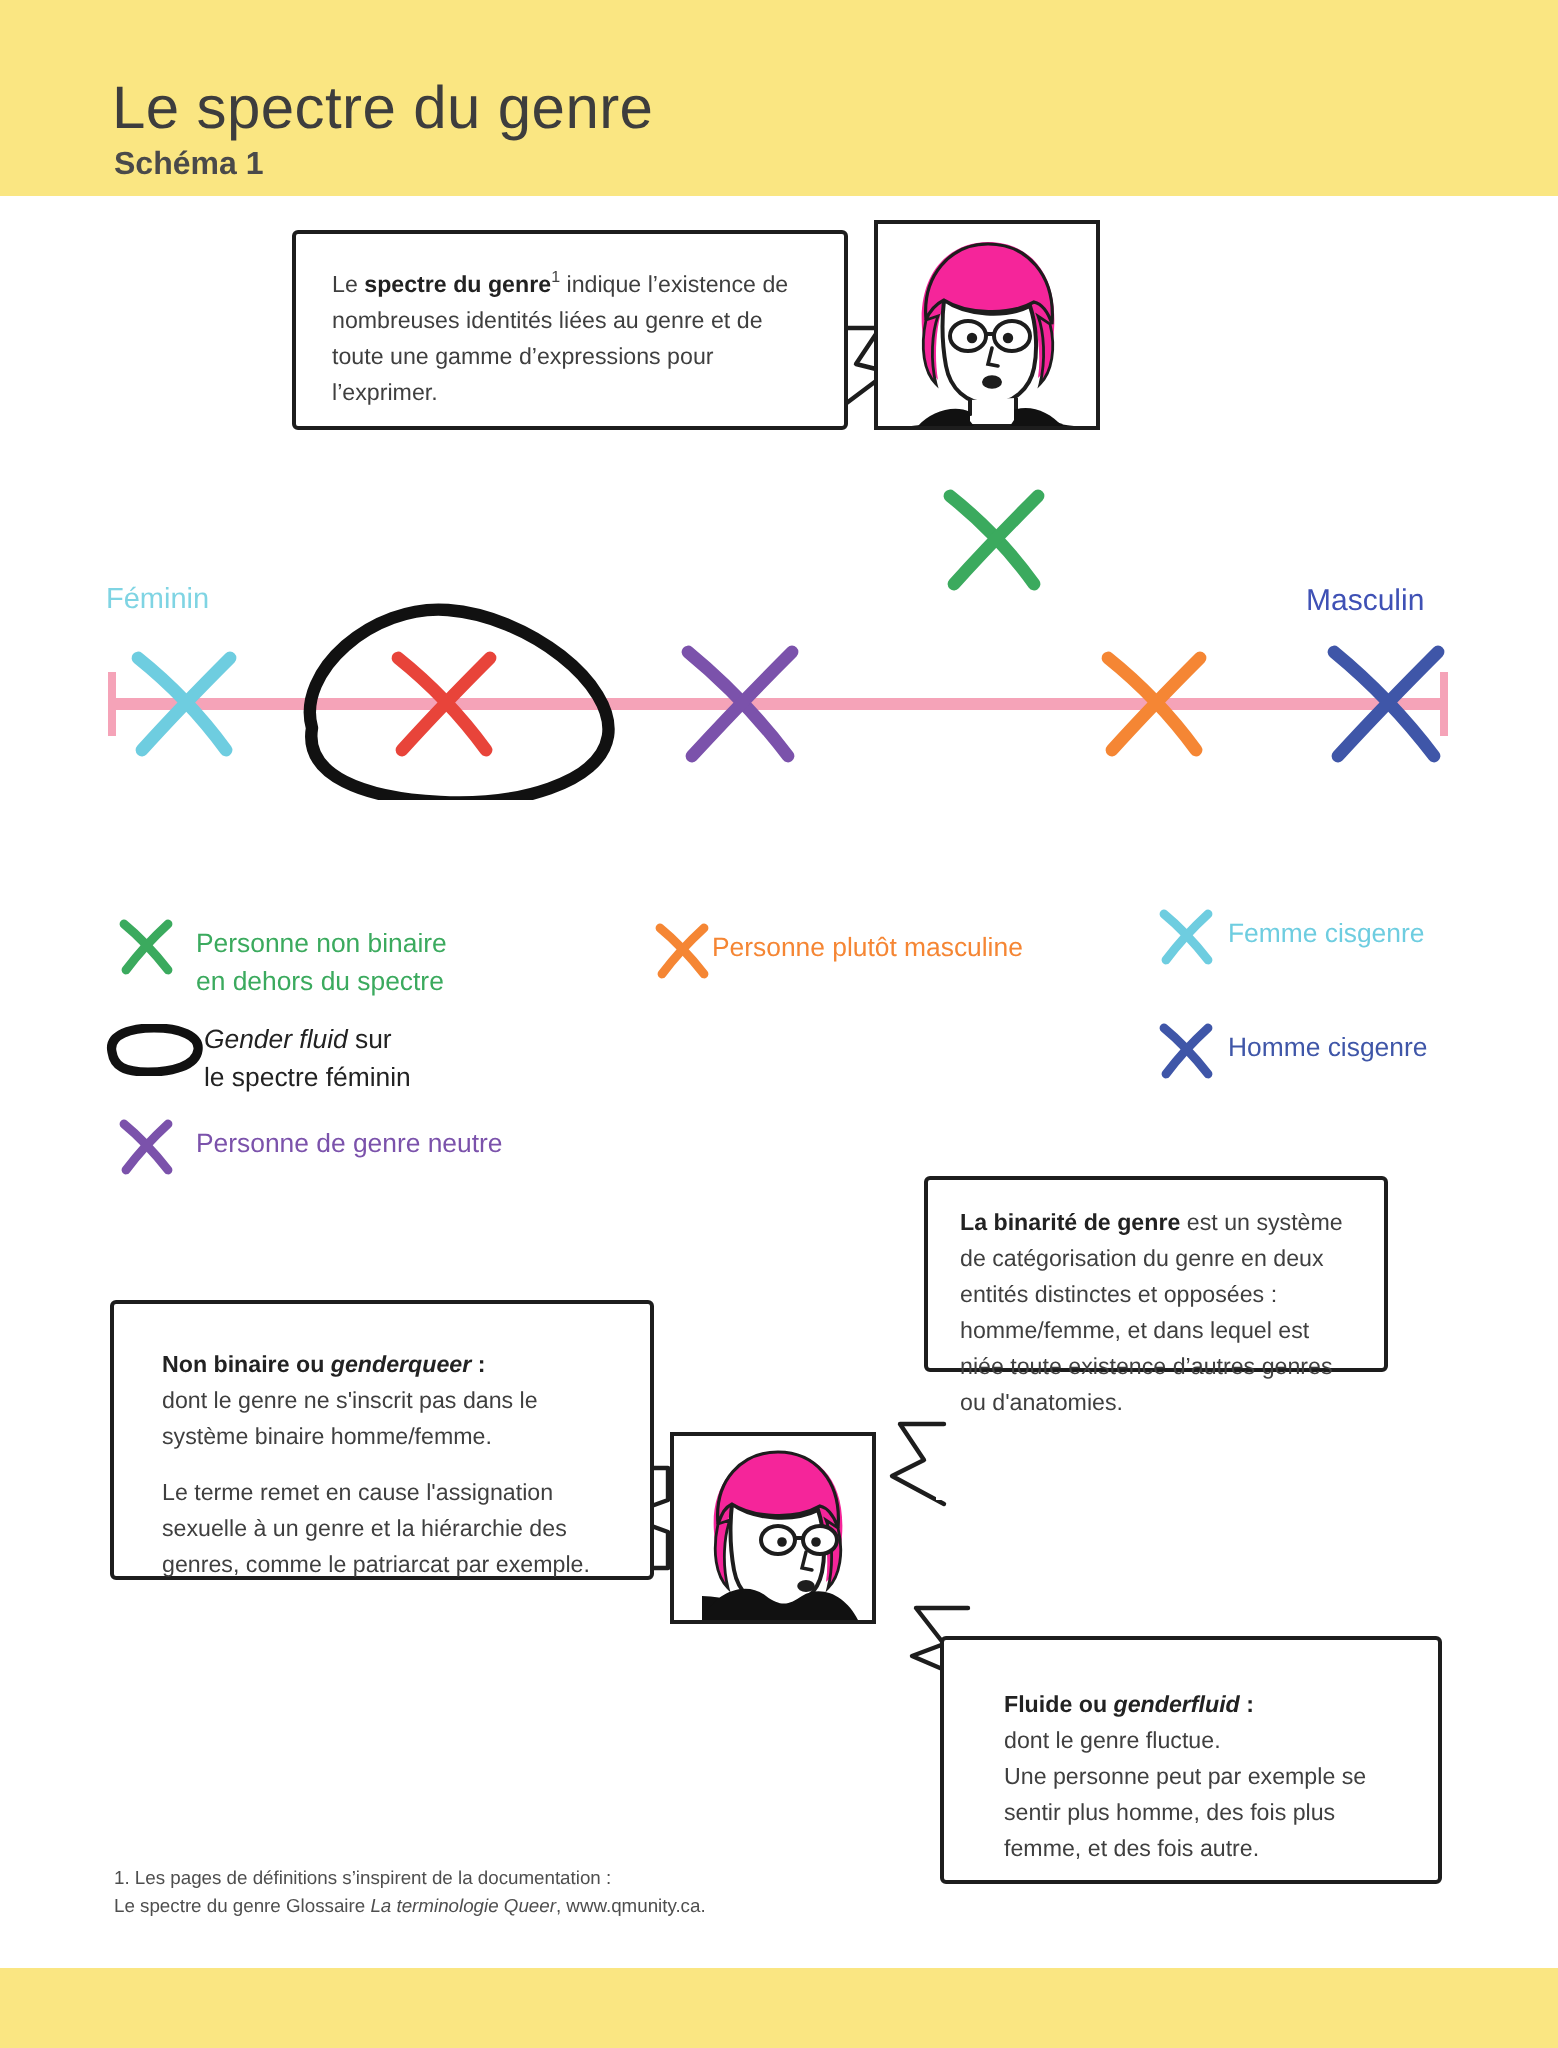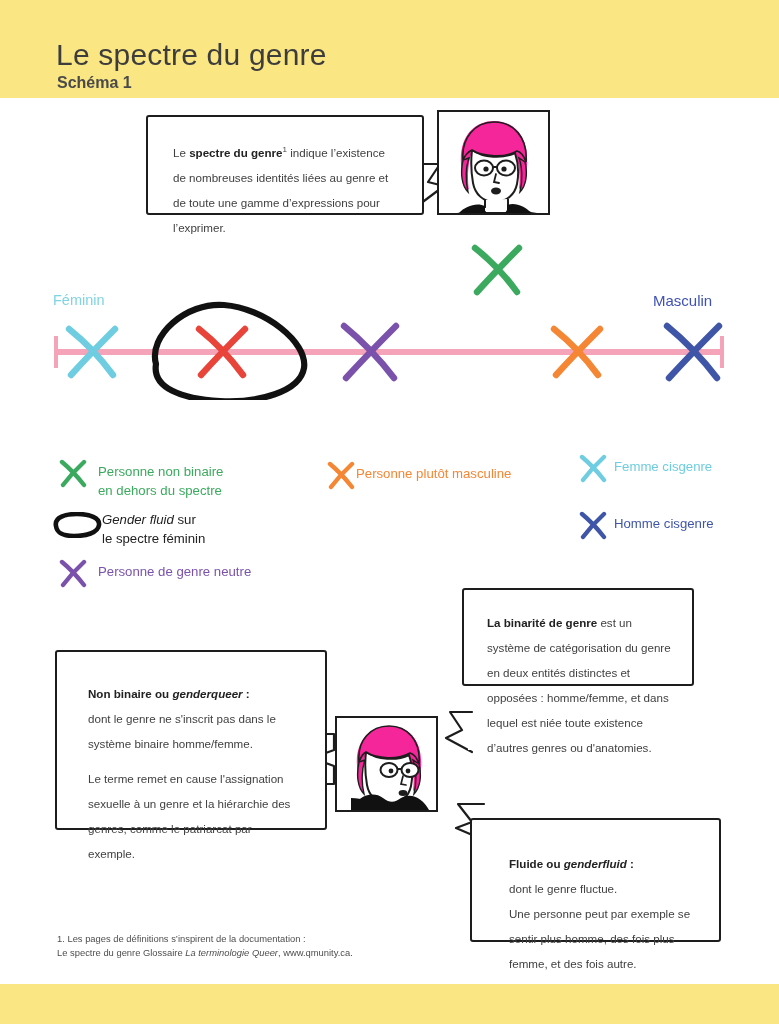--- a/index.html
+++ b/index.html
@@ -34,32 +34,32 @@
 
   
   .bubble{
     position:absolute;
     background:#fff;
     border:2.2px solid #1d1d1d;
     border-radius:3px;
     box-sizing:border-box;
   }
   .bubble p{
-    margin:7px;
+    margin:0;
     font-size:11.6px;
-    line-height:25px;
+    line-height:18px;
     color:#3f3f3f;
   }
   .bubble p + p{margin-top:10px;}
   .bubble b{font-weight:700;color:#222;}
   .bubble i{font-style:italic;}
   .bubble sup{font-size:8px;vertical-align:super;}
 
   #bubble-intro{left:146px;top:115px;width:278px;height:100px;padding:13px 16px 0 18px;}
-  #bubble-nonbinaire{left:55px;top:650px;width:272px;height:180px;padding:22px 18px 0 24px;}
+  #bubble-nonbinaire{left:55px;top:650px;width:272px;height:140px;padding:22px 18px 0 24px;}
   #bubble-binarite{left:462px;top:588px;width:232px;height:98px;padding:13px 14px 0 16px;}
   #bubble-fluide{left:470px;top:818px;width:251px;height:124px;padding:24px 14px 0 30px;}
 
   
   .tail-svg{position:absolute;overflow:visible;}
 
   
   .char-panel{
     position:absolute;
     background:#fff;

